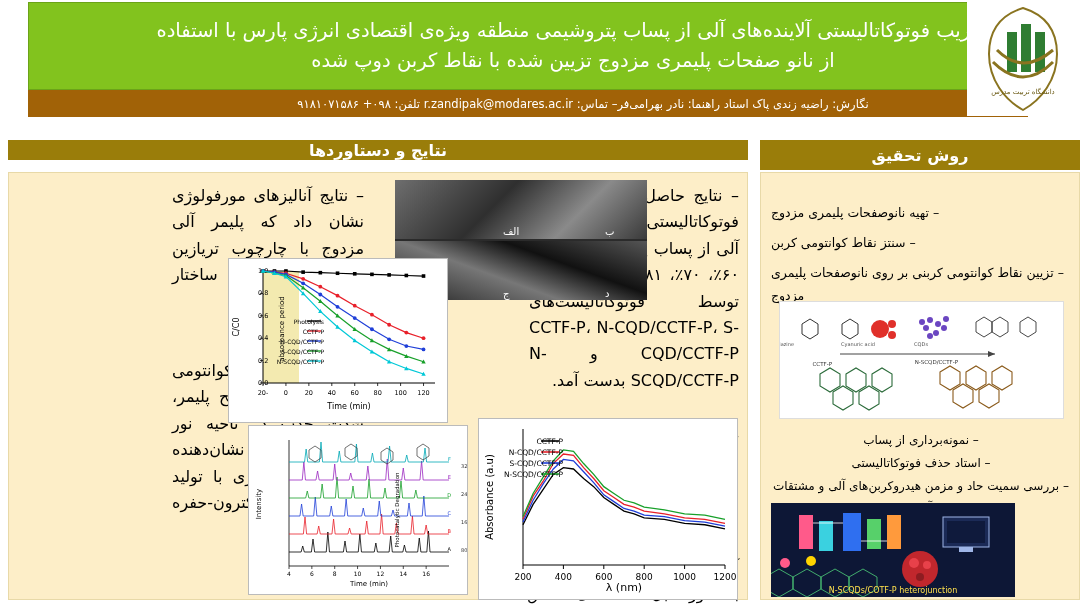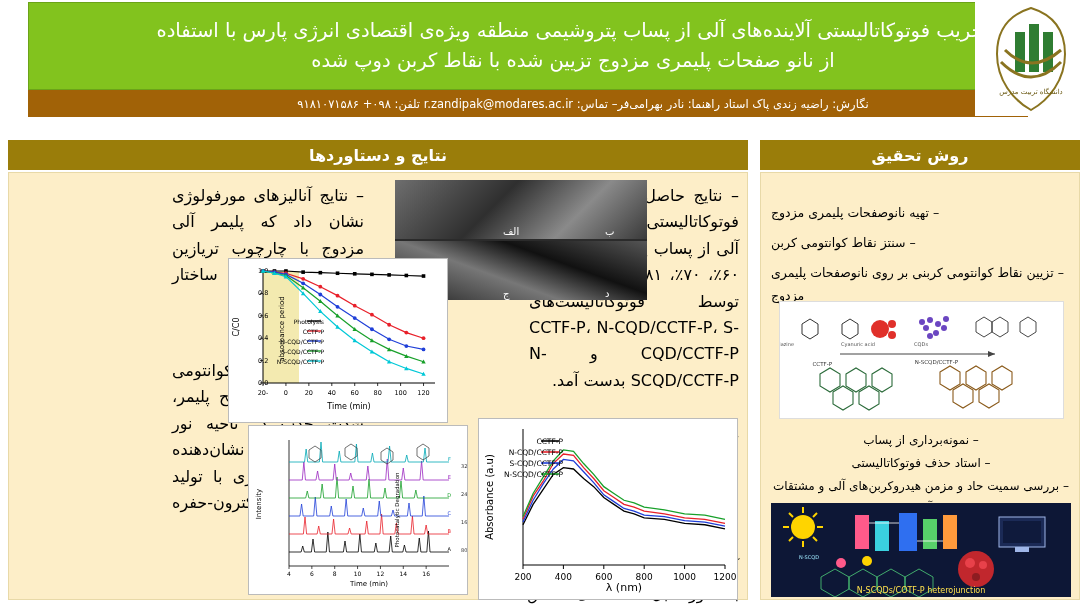--- a/index.html
+++ b/index.html
@@ -45,39 +45,39 @@
     display: flex; align-items: center; justify-content: center;
   }
   .header-authors {
     color: #ffffff;
     font-size: 11.5px;
     direction: rtl;
     text-align: center;
     padding-left: 110px;
   }
   .logo {
-    position: absolute; right: 0; top: 2px;
+    position: absolute; right: 8px; top: 2px;
     width: 112px; height: 114px;
     background: #ffffff;
   }
   .logo svg { display: block; }
 
   
   .bar {
     background: #9a7d0a;
     color: #ffffff;
     font-size: 16px;
     font-weight: bold;
     text-align: center;
     display: flex; align-items: center; justify-content: center;
     direction: rtl;
   }
   .bar-results {
     position: absolute; left: 8px; top: 140px;
-    width: 740px; height: 30px;
+    width: 740px; height: 20px;
   }
   .bar-method {
     position: absolute; left: 760px; top: 140px;
     width: 320px; height: 30px;
   }
 
   
   .panel-results {
     position: absolute; left: 8px; top: 172px;
     width: 740px; height: 428px;
@@ -113,21 +113,21 @@
     position: absolute; right: 8px; top: 256px;
     width: 300px;
     direction: rtl;
     text-align: center;
     color: #000;
     font-size: 12px;
     line-height: 1.9;
   }
   .method-scheme {
     position: absolute; left: 10px; top: 330px;
-    width: 300px; height: 94px;
+    width: 244px; height: 94px;
     background: #15803d;
     overflow: hidden;
   }
   .scheme-caption {
     position: absolute; left: 0; bottom: 2px; width: 100%;
     text-align: center; color: #ffe14d; font-size: 8px;
     direction: ltr;
   }
 
   

